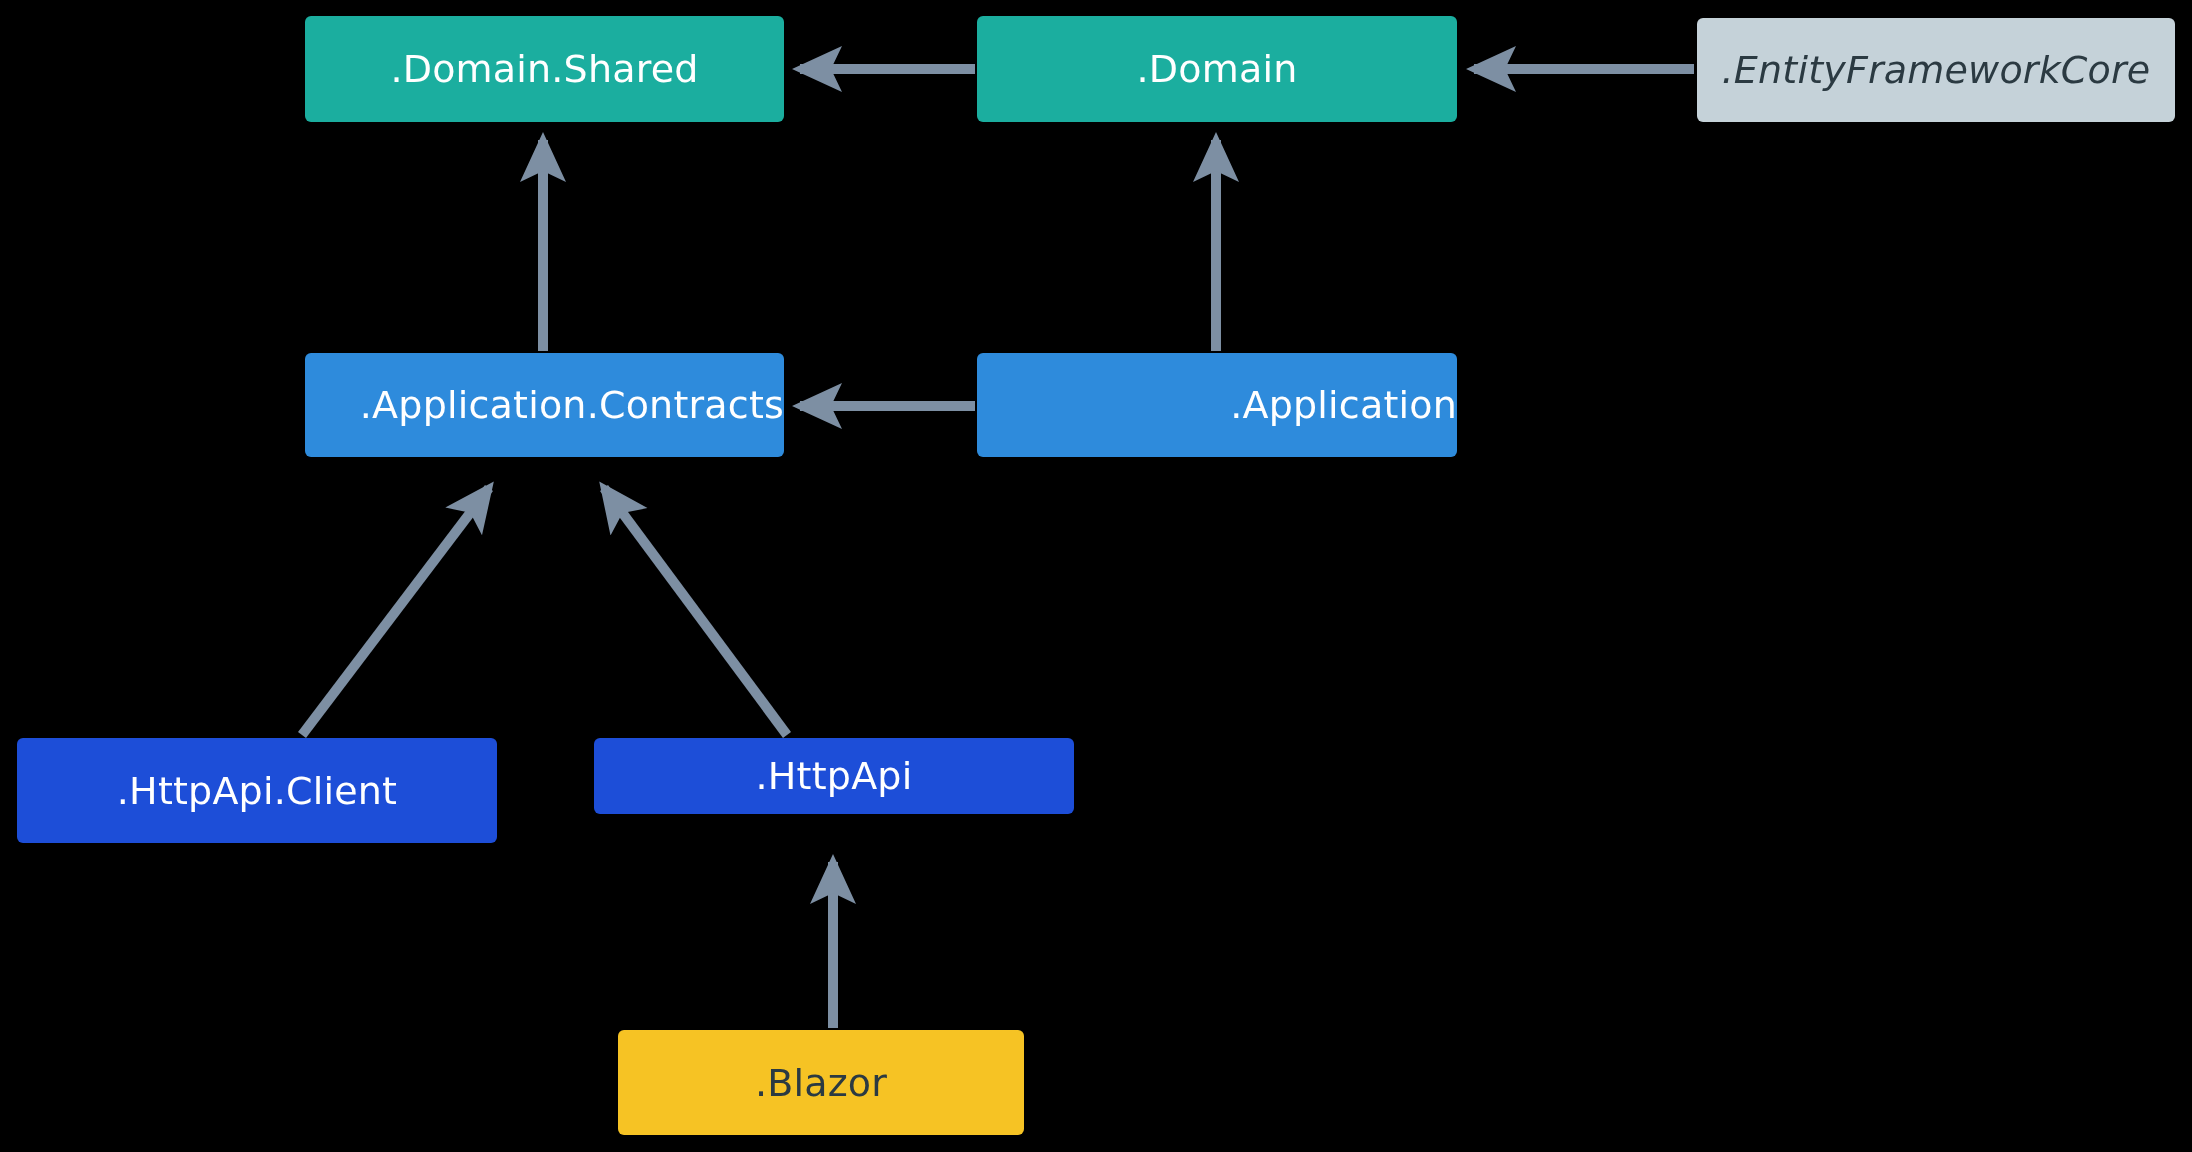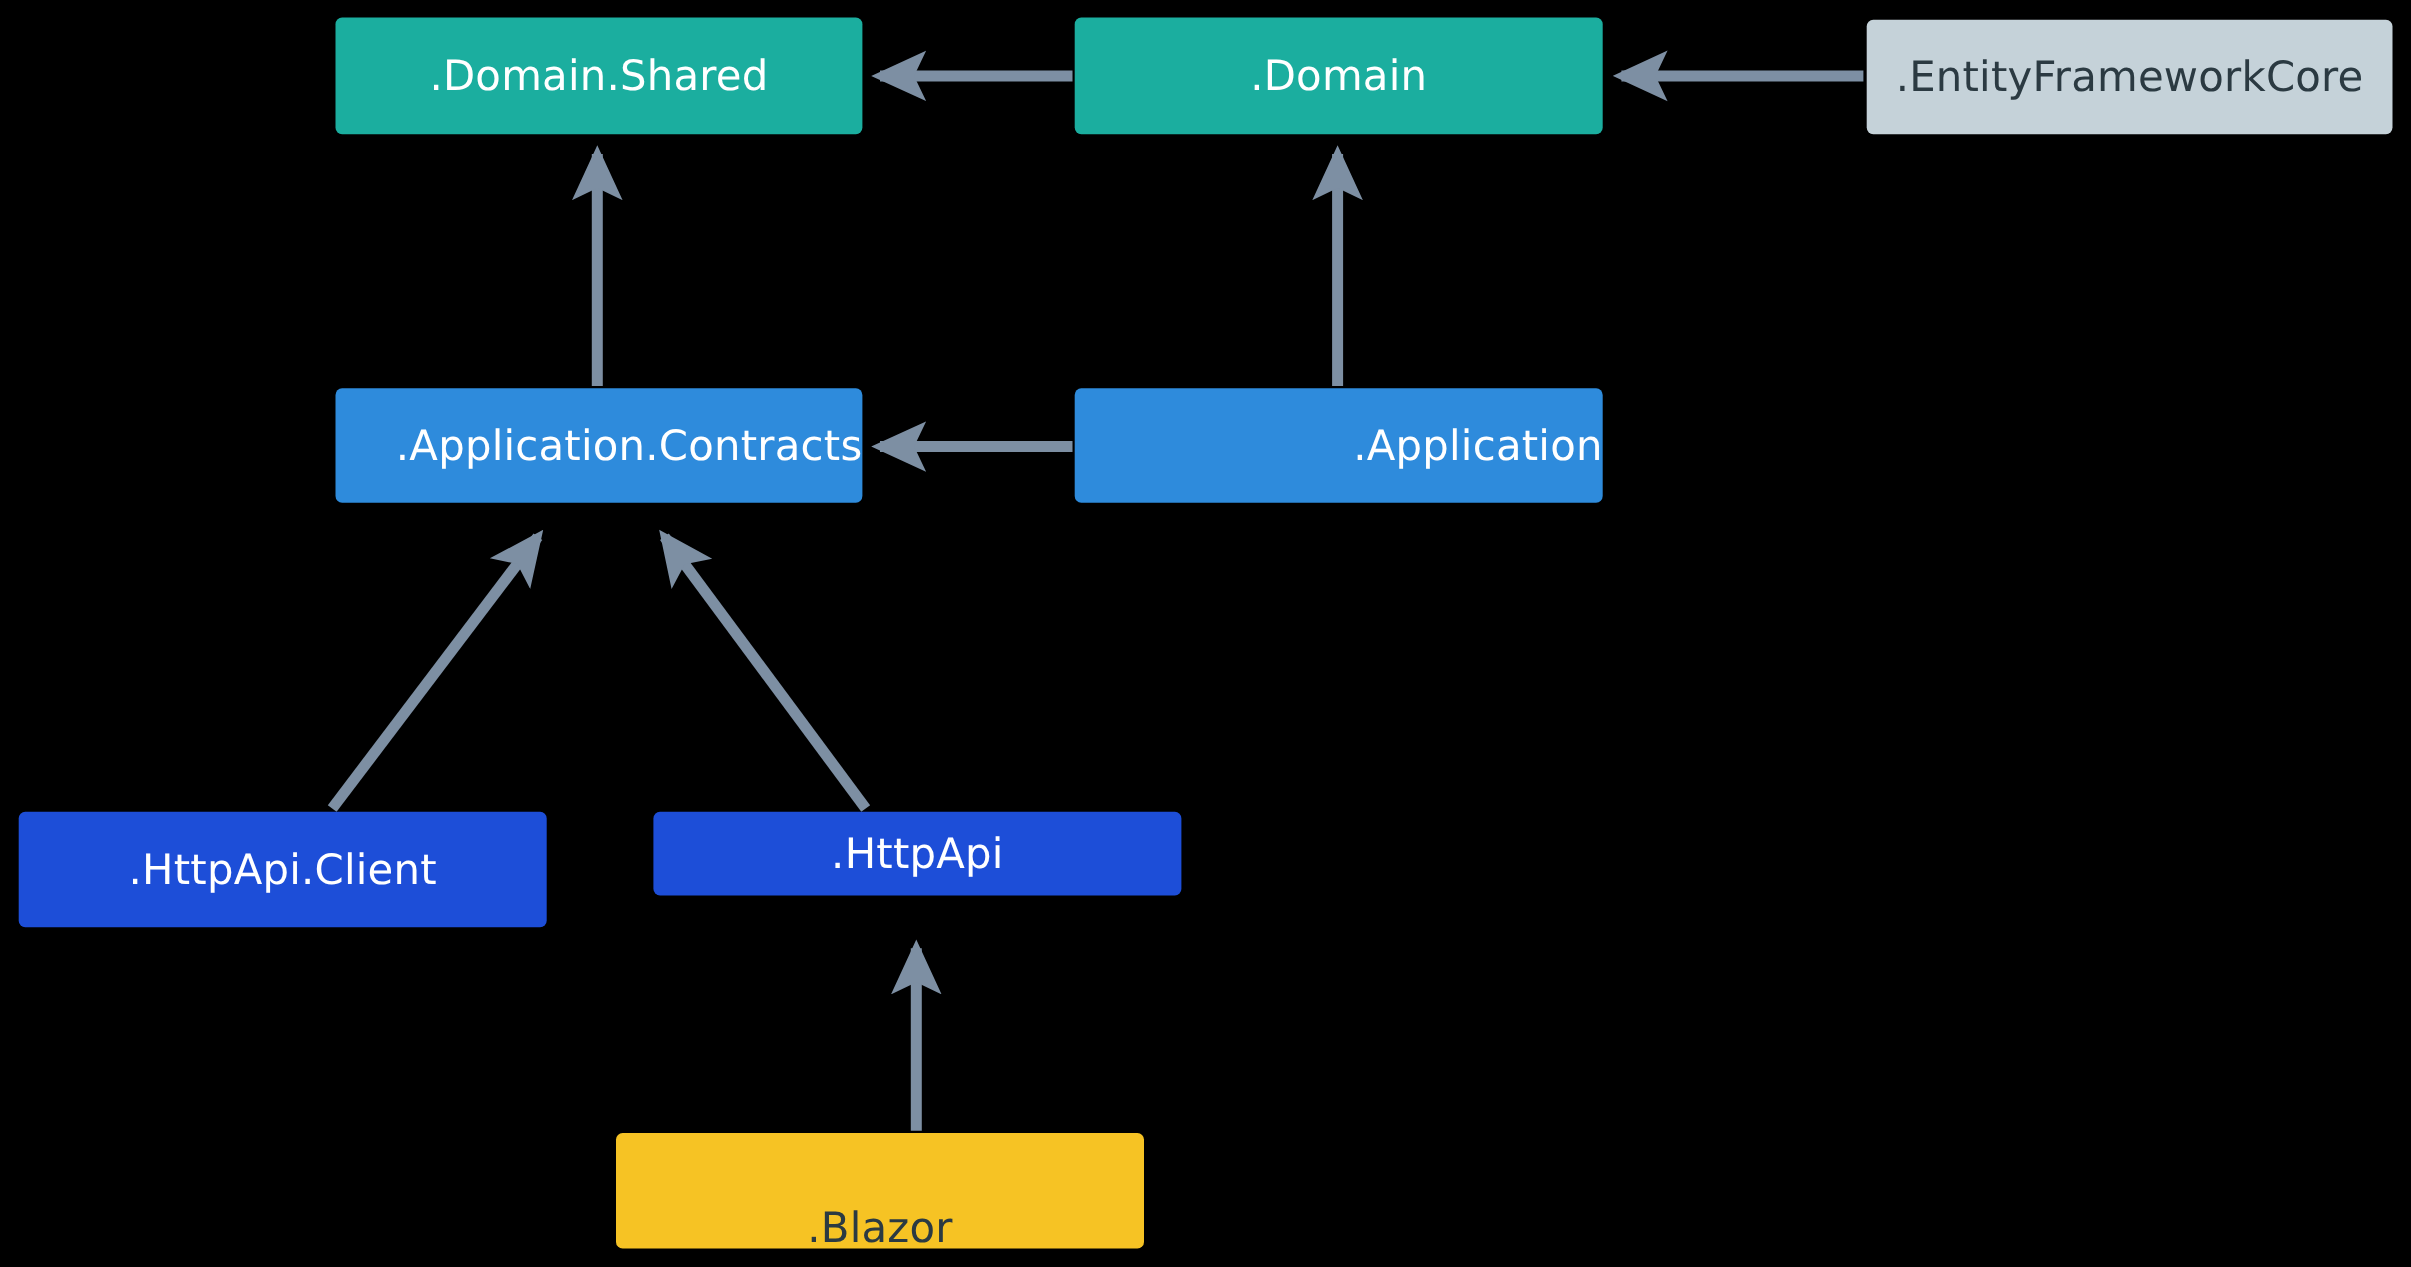--- a/index.html
+++ b/index.html
@@ -44,28 +44,28 @@
   }
 
   
   .n-domain-shared       { left: 305px;  top: 16px;   width: 479px; height: 106px; }
   .n-domain              { left: 977px;  top: 16px;   width: 480px; height: 106px; text-align: right; }
   .n-efcore              { left: 1697px; top: 18px;   width: 478px; height: 104px; }
   .n-app-contracts       { left: 305px;  top: 353px;  width: 479px; height: 104px; }
   .n-application         { left: 977px;  top: 353px;  width: 480px; height: 104px; }
   .n-httpapi-client      { left: 17px;   top: 738px;  width: 480px; height: 105px; }
   .n-httpapi             { left: 594px;  top: 738px;  width: 480px; height: 76px; }
-  .n-blazor              { left: 560px;  top: 1030px; width: 480px; height: 105px; align-items: flex-end; }
+  .n-blazor              { left: 618px;  top: 1030px; width: 406px; height: 105px; }
 
   
   .fill-teal   { background: #1BAE9F; }
   .fill-blue   { background: #2E8BDC; justify-content: flex-end; }
   .fill-orange { background: #1d4ed8; }
   .fill-amber  { background: #F6C324; }
-  .fill-grey   { background: #C5D2D9; }
+  .fill-grey   { background: #C5D2D9; font-style: italic; }
 
   .text-light  { color: #FFFFFF; }
   .text-dark   { color: #2B3A42; }
 
   .fs-lg { font-size: 38px; }
 </style>
 </head>
 <body>
 
 <div id="canvas">

